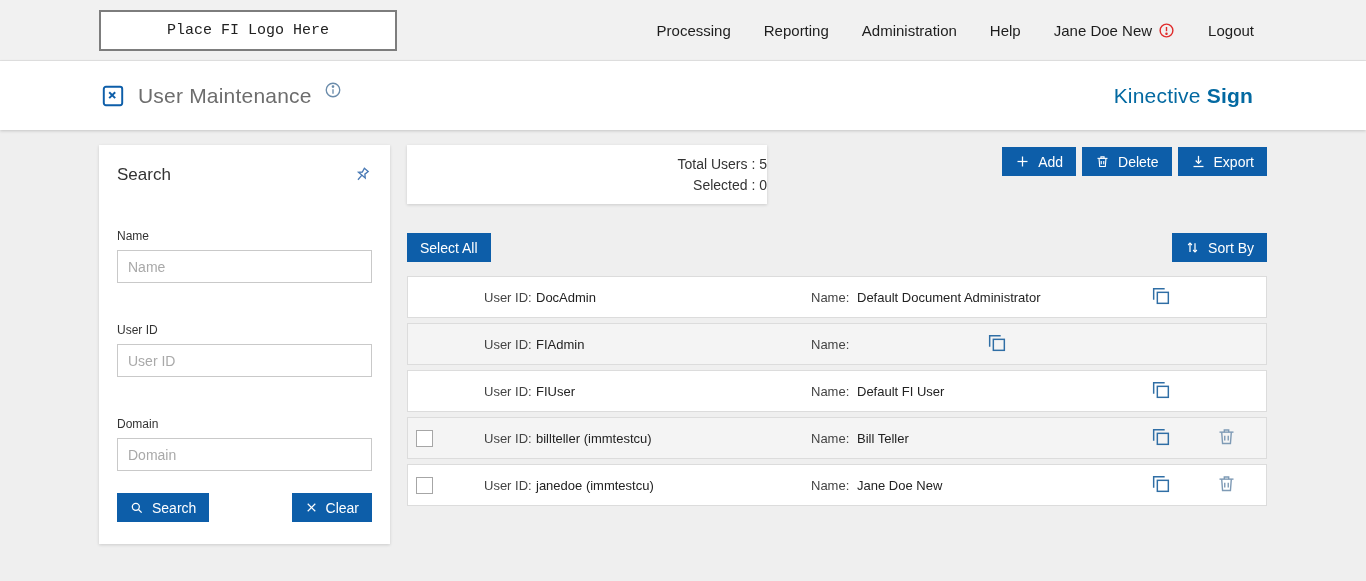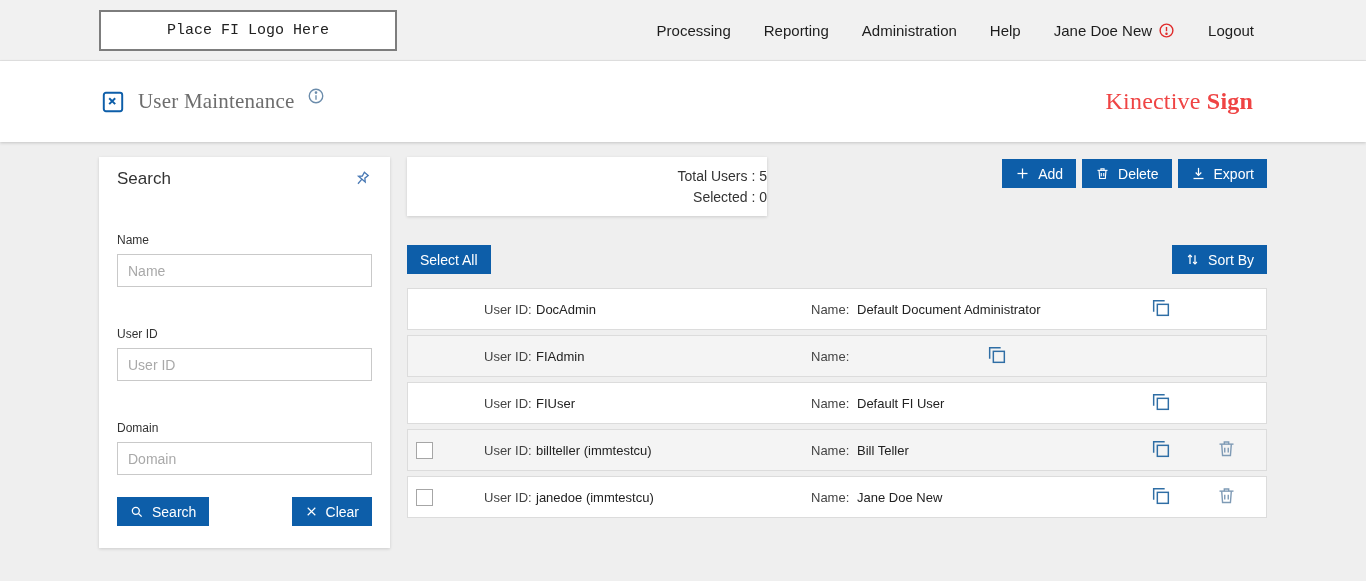--- a/index.html
+++ b/index.html
@@ -23,41 +23,41 @@
   }
   .topnav {
     margin-left: auto; margin-right: 112px;
     display: flex; align-items: center; gap: 33px;
     font-size: 15px; color: #1d1d1d;
   }
   .topnav .nav-item { cursor: pointer; display: flex; align-items: center; gap: 6px; white-space: nowrap; }
   .alert-icon svg { display: block; }
   
   .subheader {
-    height: 81px; background: #fff;
+    height: 69px; background: #fff;
     display: flex; align-items: center;
     box-shadow: 0 1px 3px rgba(0,0,0,.18);
-    position: relative; z-index: 2; font-family: Liberation Serif, serif;
+    position: relative; z-index: 2;
   }
   .subheader .left { margin-left: 100px; display: flex; align-items: center; gap: 12px; }
   .page-title { font-size: 21px; color: #6d6d6d; letter-spacing: .2px; }
   .doc-icon svg, .info-icon svg { display: block; }
   .info-icon { margin-top: -12px; }
   .brand {
     margin-left: auto; margin-right: 113px;
-    font-size: 24px; color: #ef4444; letter-spacing: .2px;
+    font-size: 21px; color: #0369a1; letter-spacing: .2px;
   }
   .brand b { font-weight: 700; }
   
   .main { display: flex; padding: 15px 0 0 99px; }
   
   .search-panel {
     width: 291px; min-height: 333px; background: #fff;
     box-shadow: 0 1px 3px rgba(0,0,0,.15);
-    padding: 12px 18px 22px 18px;
+    padding: 20px 18px 22px 18px;
     flex-shrink: 0;
   }
   .search-panel-head { display: flex; justify-content: space-between; align-items: flex-start; margin-bottom: 22px; }
   .search-title { font-size: 17px; color: #333; }
   .pin-icon { color: #4a7ab5; cursor: pointer; }
   .field { margin-bottom: 16px; margin-top: 40px; }
   .field label { display: block; font-size: 12px; color: #333; margin-bottom: 7px; }
   .field input {
     width: 100%; height: 33px; border: 1px solid #c9c9c9; background: #fff;
     font-family: "Liberation Sans", sans-serif; font-size: 14px; color: #333;

